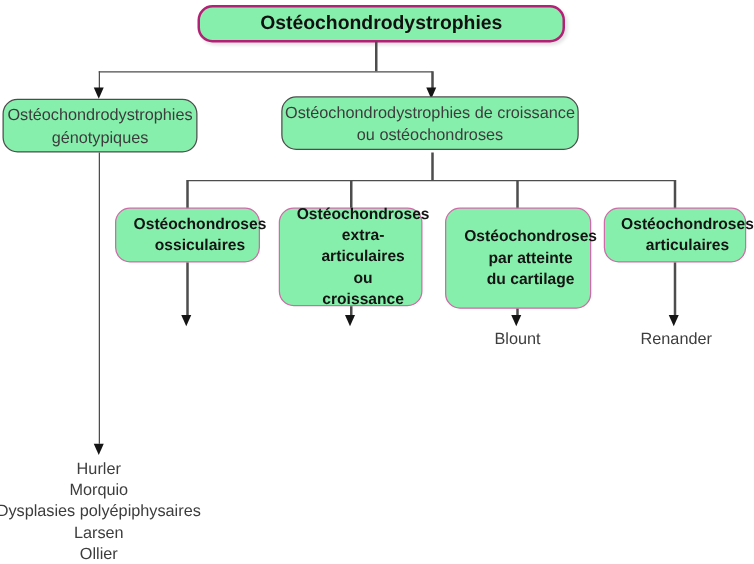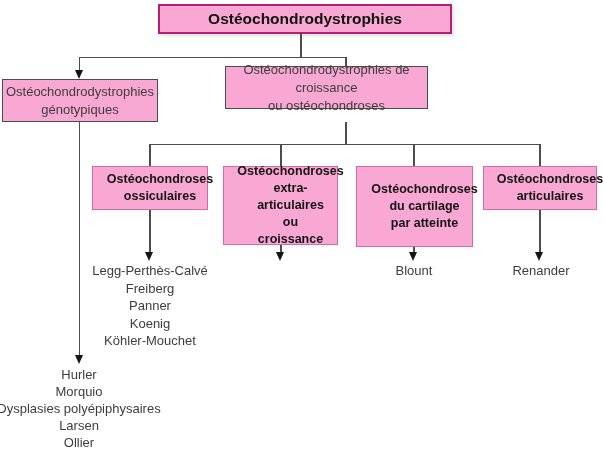--- a/index.html
+++ b/index.html
@@ -1,23 +1,24 @@
 <!DOCTYPE html>
 <html lang="fr"><head>
 <meta charset="utf-8">
 <style>
   html,body{margin:0;padding:0;background:#ffffff;}
   .canvas{
     position:relative;width:603px;height:451px;background:#ffffff;
     font-family:"Liberation Sans","DejaVu Sans",sans-serif;overflow:hidden;
   }
   .node{
-    position:absolute;box-sizing:border-box;background:#f9a8d4;
+    position:absolute;box-sizing:border-box;background:#86efac;
     display:flex;flex-direction:column;justify-content:center;align-items:center;
     text-align:center;
+    border-radius:12px;
   }
   .node-root{
     border:2.5px solid #b32076;
     font-weight:bold;font-size:15.5px;color:#111111;
     box-shadow:2px 2px 3px rgba(0,0,0,0.12);
   }
   .node-gray{
     border:1.5px solid #4d4d4d;
     font-size:13px;line-height:18px;color:#3d3d3d;
   }
@@ -53,21 +54,21 @@
   <div class="hline" style="left:79px;top:56.5px;width:267px;"></div>
   <div class="vline" style="left:78.5px;top:57px;height:14px;"></div>
   <div class="arrow" style="left:75px;top:70px;"></div>
   <div class="vline" style="left:345px;top:57px;height:14px;"></div>
   <div class="arrow" style="left:341px;top:70px;"></div>
 
   <div class="node node-gray" style="left:2px;top:79px;width:156px;height:43px;">
     <span class="ln">Ostéochondrodystrophies</span>
     <span class="ln">génotypiques</span>
   </div>
-  <div class="node node-gray" style="left:225px;top:66px;width:203px;height:43px;">
+  <div class="node node-gray" style="left:225px;top:77px;width:238px;height:43px;">
     <span class="ln">Ostéochondrodystrophies de croissance</span>
     <span class="ln">ou ostéochondroses</span>
   </div>
 
   <div class="vline" style="left:78.5px;top:122px;height:233px;"></div>
   <div class="arrow" style="left:75px;top:355px;"></div>
 
   <div class="vline" style="left:345px;top:122px;height:22px;"></div>
   <div class="hline" style="left:150px;top:143.5px;width:390px;"></div>
   <div class="vline" style="left:149px;top:144px;height:23px;"></div>
@@ -80,44 +81,37 @@
     <span class="ln">ossiculaires</span>
   </div>
   <div class="node node-pink" style="left:223px;top:166px;width:115px;height:79px;">
     <span class="ln">Ostéochondroses</span>
     <span class="ln">extra-articulaires</span>
     <span class="ln">ou</span>
     <span class="ln">croissance</span>
   </div>
   <div class="node node-pink" style="left:356px;top:166px;width:117px;height:81px;">
     <span class="ln">Ostéochondroses</span>
+    <span class="ln">par atteinte</span>
     <span class="ln">du cartilage</span>
-    <span class="ln">par atteinte</span>
   </div>
   <div class="node node-pink" style="left:483px;top:166px;width:114px;height:44px;">
     <span class="ln">Ostéochondroses</span>
     <span class="ln">articulaires</span>
   </div>
 
   <div class="vline" style="left:149px;top:210px;height:42px;"></div>
   <div class="arrow" style="left:145px;top:252px;"></div>
   <div class="vline" style="left:280px;top:245px;height:7px;"></div>
   <div class="arrow" style="left:276px;top:252px;"></div>
   <div class="vline" style="left:413px;top:247px;height:5px;"></div>
   <div class="arrow" style="left:409px;top:252px;"></div>
   <div class="vline" style="left:539px;top:210px;height:42px;"></div>
   <div class="arrow" style="left:535px;top:252px;"></div>
 
-  <div class="leaf-list" style="left:70px;top:262px;width:160px;">
-    <span class="ln">Legg-Perthès-Calvé</span>
-    <span class="ln">Freiberg</span>
-    <span class="ln">Panner</span>
-    <span class="ln">Koenig</span>
-    <span class="ln">Köhler-Mouchet</span>
-  </div>
   <div class="leaf-list" style="left:334px;top:262px;width:160px;">
     <span class="ln">Blount</span>
   </div>
   <div class="leaf-list" style="left:461px;top:262px;width:160px;">
     <span class="ln">Renander</span>
   </div>
   <div class="leaf-list compact" style="left:-6px;top:366px;width:170px;">
     <span class="ln">Hurler</span>
     <span class="ln">Morquio</span>
     <span class="ln">Dysplasies polyépiphysaires</span>

